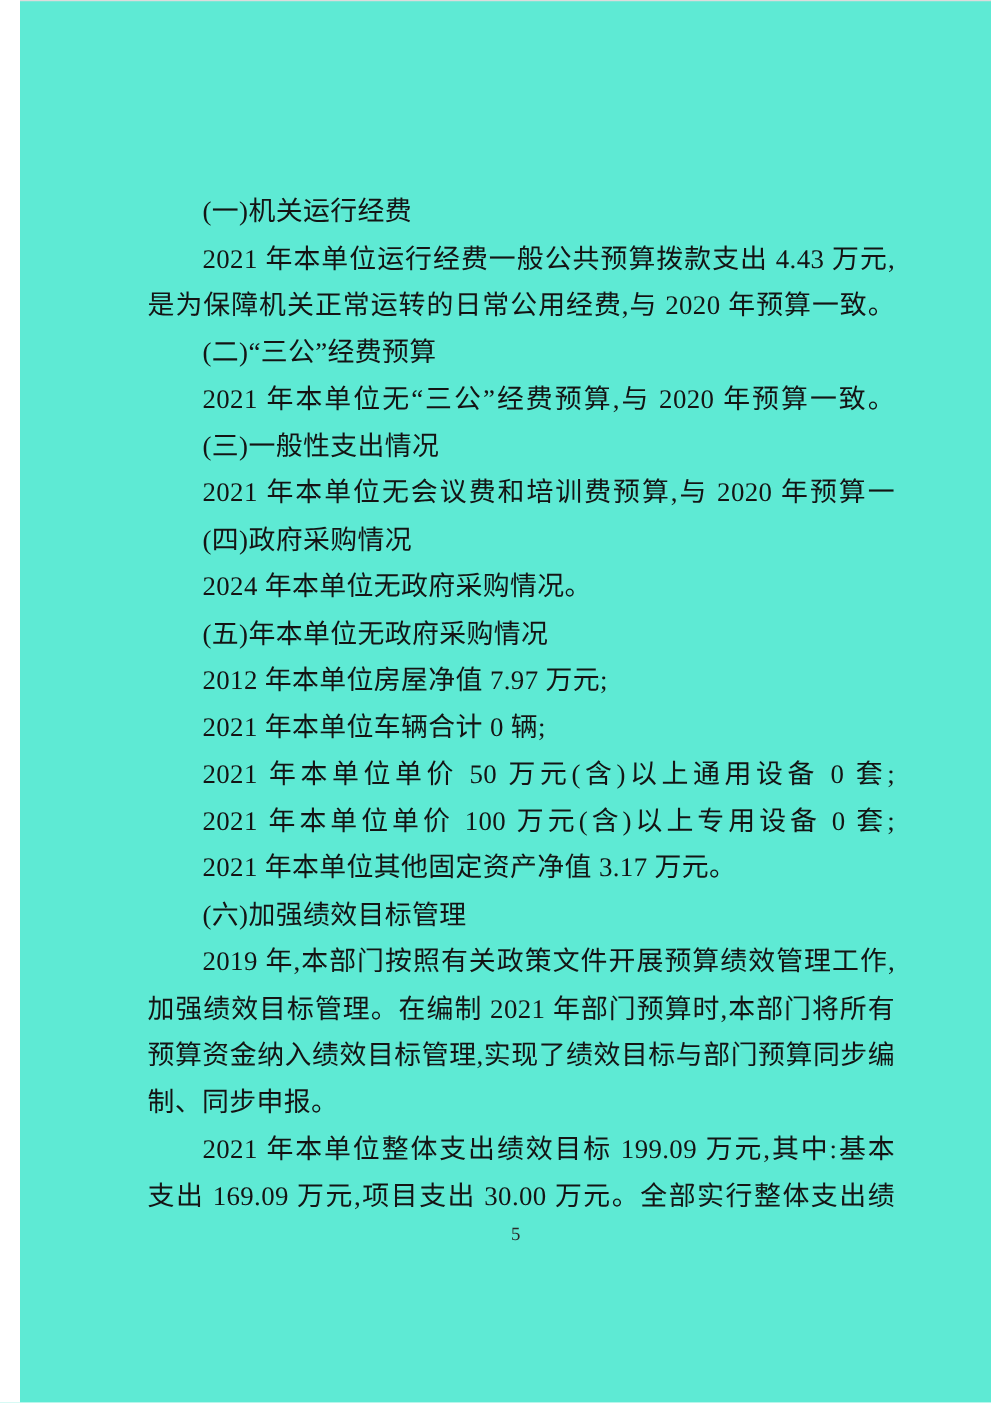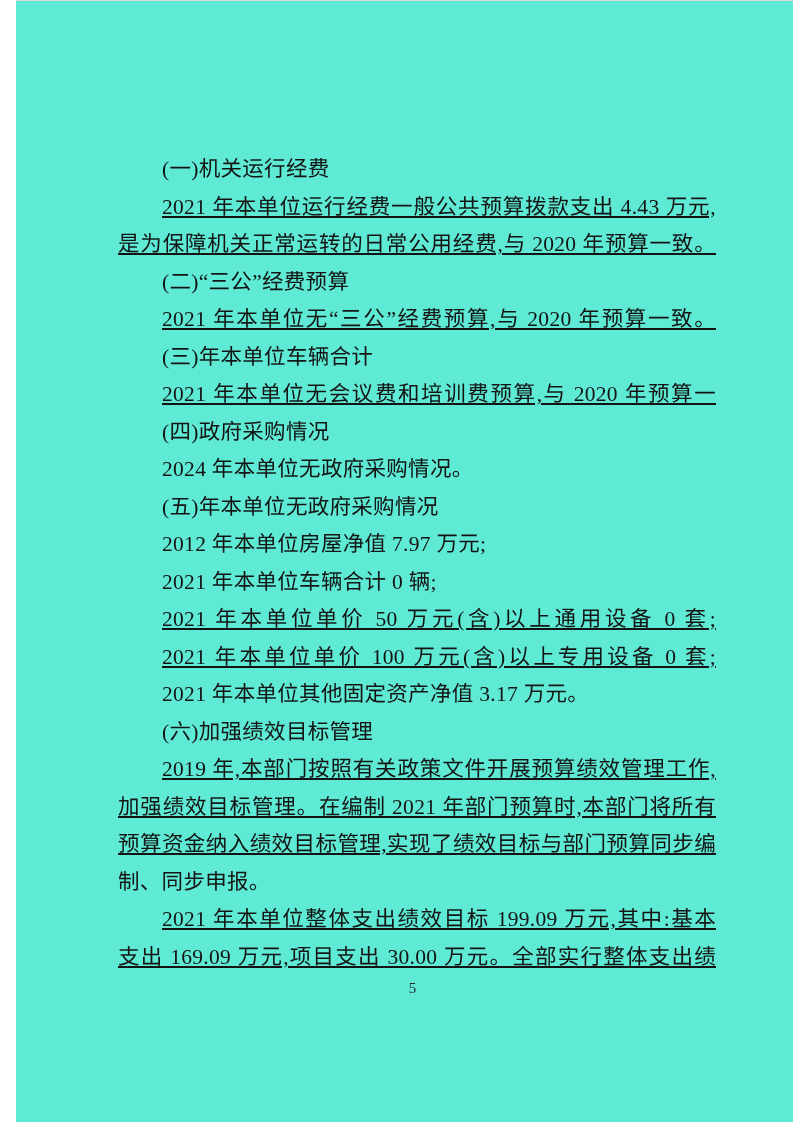--- a/index.html
+++ b/index.html
@@ -38,21 +38,20 @@
     overflow: hidden;
     letter-spacing: 0.3px;
   }
   .line.indent {
     text-indent: 44px;
   }
   .line.justify {
     white-space: normal;
     text-align: justify;
     text-align-last: justify;
-    text-decoration: underline;
   }
   .page-number {
     position: absolute;
     left: 0;
     top: 976px;
     width: 793px;
     text-align: center;
     font-size: 15px;
     line-height: 22px;
     color: #2a2a2a;
@@ -61,21 +60,21 @@
 </head>
 <body>
 
 <div class="page">
   <div class="content" id="doc-lines">
       <div class="line indent">(一)机关运行经费</div>
       <div class="line indent justify">2021 年本单位运行经费一般公共预算拨款支出 4.43 万元,</div>
       <div class="line justify">是为保障机关正常运转的日常公用经费,与 2020 年预算一致。</div>
       <div class="line indent">(二)“三公”经费预算</div>
       <div class="line indent justify">2021 年本单位无“三公”经费预算,与 2020 年预算一致。</div>
-      <div class="line indent">(三)年本单位车辆合计</div>
+      <div class="line indent">(三)一般性支出情况</div>
       <div class="line indent justify">2021 年本单位无会议费和培训费预算,与 2020 年预算一致。</div>
       <div class="line indent">(四)政府采购情况</div>
       <div class="line indent">2024 年本单位无政府采购情况。</div>
       <div class="line indent">(五)年本单位无政府采购情况</div>
       <div class="line indent">2012 年本单位房屋净值 7.97 万元;</div>
       <div class="line indent">2021 年本单位车辆合计 0 辆;</div>
       <div class="line indent justify">2021 年本单位单价 50 万元(含)以上通用设备 0 套;</div>
       <div class="line indent justify">2021 年本单位单价 100 万元(含)以上专用设备 0 套;</div>
       <div class="line indent">2021 年本单位其他固定资产净值 3.17 万元。</div>
       <div class="line indent">(六)加强绩效目标管理</div>

